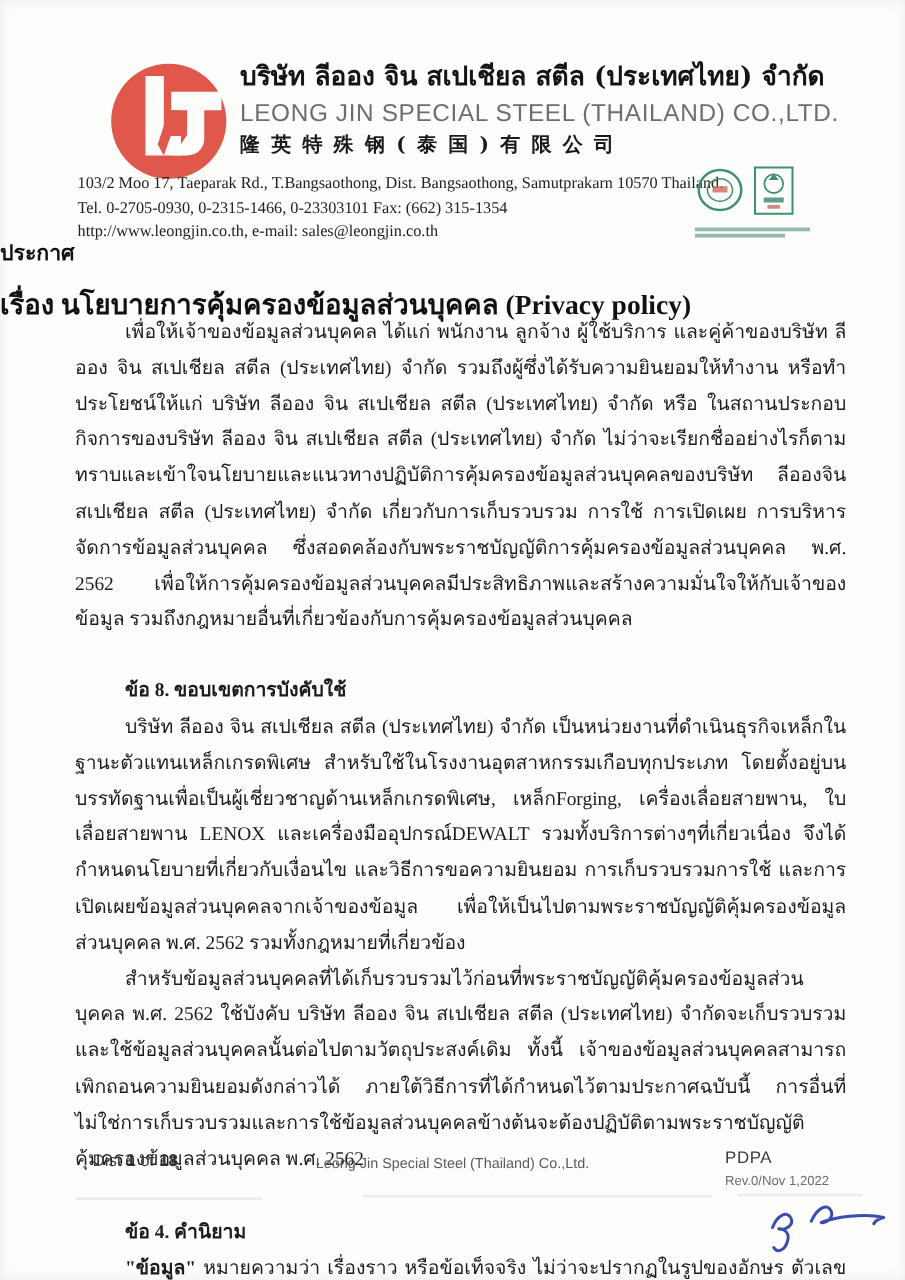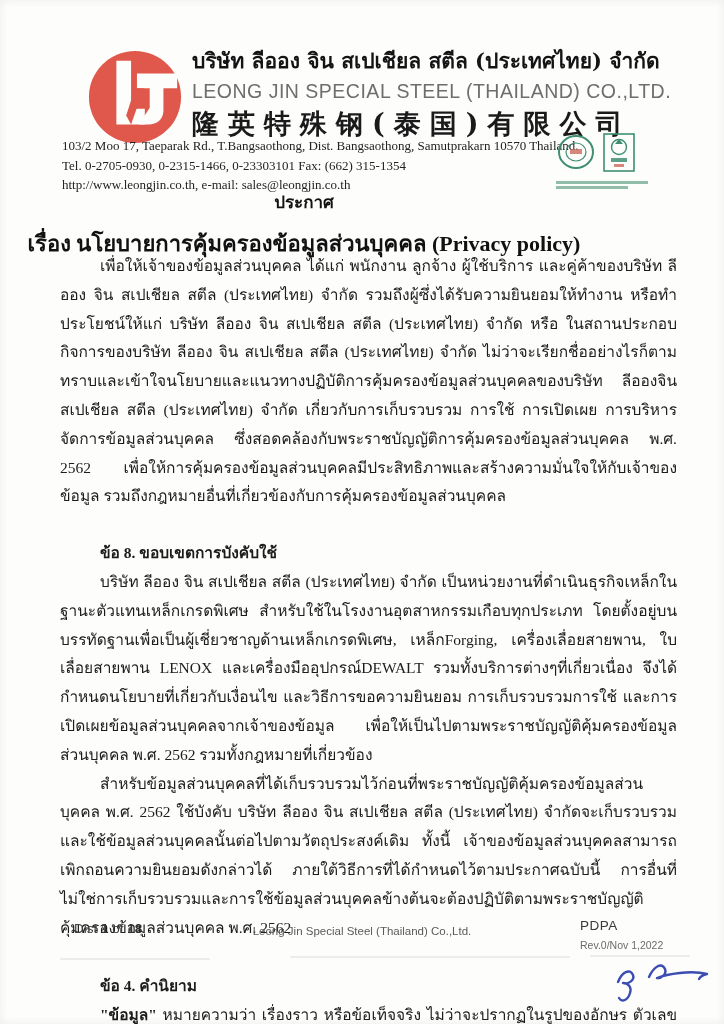--- a/index.html
+++ b/index.html
@@ -4,27 +4,27 @@
 <style>
   html,body{margin:0;padding:0;}
   body{width:724px;height:1024px;background:#e9e9e9;font-family:"Liberation Serif","DejaVu Serif",serif;}
   .page{position:relative;width:724px;height:1024px;background:#fefefdf2;background:#fdfdfc;overflow:hidden;
         box-shadow:inset 0 0 10px rgba(0,0,0,0.07);}
   
   .logo{position:absolute;left:86px;top:48px;width:98px;height:98px;}
   .names{position:absolute;left:192px;top:44px;width:490px;}
   .name-th{font-size:21px;font-weight:bold;color:#141414;font-family:"DejaVu Serif","Liberation Serif",serif;white-space:nowrap;}
   .name-en{font-size:19.5px;color:#6e6e6e;font-family:"Liberation Sans","DejaVu Sans",sans-serif;letter-spacing:0.5px;margin-top:3px;white-space:nowrap;}
-  .name-cn{font-size:27px;font-weight:bold;color:#1a1a1a;letter-spacing:9px;margin-top:3px;font-family:"DejaVu Serif",serif;white-space:nowrap;}
+  .name-cn{font-size:16px;font-weight:bold;color:#1a1a1a;letter-spacing:9px;margin-top:3px;font-family:"DejaVu Serif",serif;white-space:nowrap;}
   .contact{position:absolute;left:62px;top:136px;font-size:13px;color:#222;line-height:19.5px;font-family:"Liberation Serif","DejaVu Serif",serif;}
   .stamps{position:absolute;left:556px;top:131px;width:92px;}
   .stamp-caption{height:3px;background:#76ab93;margin-top:2px;opacity:.8;}
   .stamp-caption.c2{width:72px;}
   
-  .title-wrap{position:absolute;left:0;top:188px;width:608px;text-align:center;}
+  .title-wrap{position:absolute;left:0;top:188px;width:608px;text-align:left;}
   .doc-title{font-size:17px;font-weight:bold;color:#111;}
   .doc-subtitle{font-size:22px;font-weight:bold;color:#111;margin-top:11px;}
   
   .body-text{position:absolute;left:60px;top:252px;width:617px;color:#1c1c1c;
              font-size:15.5px;line-height:28.8px;text-align:justify;}
   .body-text p{margin:0;text-indent:40px;}
   .sec-heading{font-weight:bold;text-indent:40px;margin:0;}
   .gap1{margin-top:28px !important;}
   .gap2{margin-top:30px !important;}
   .term{font-weight:bold;}

